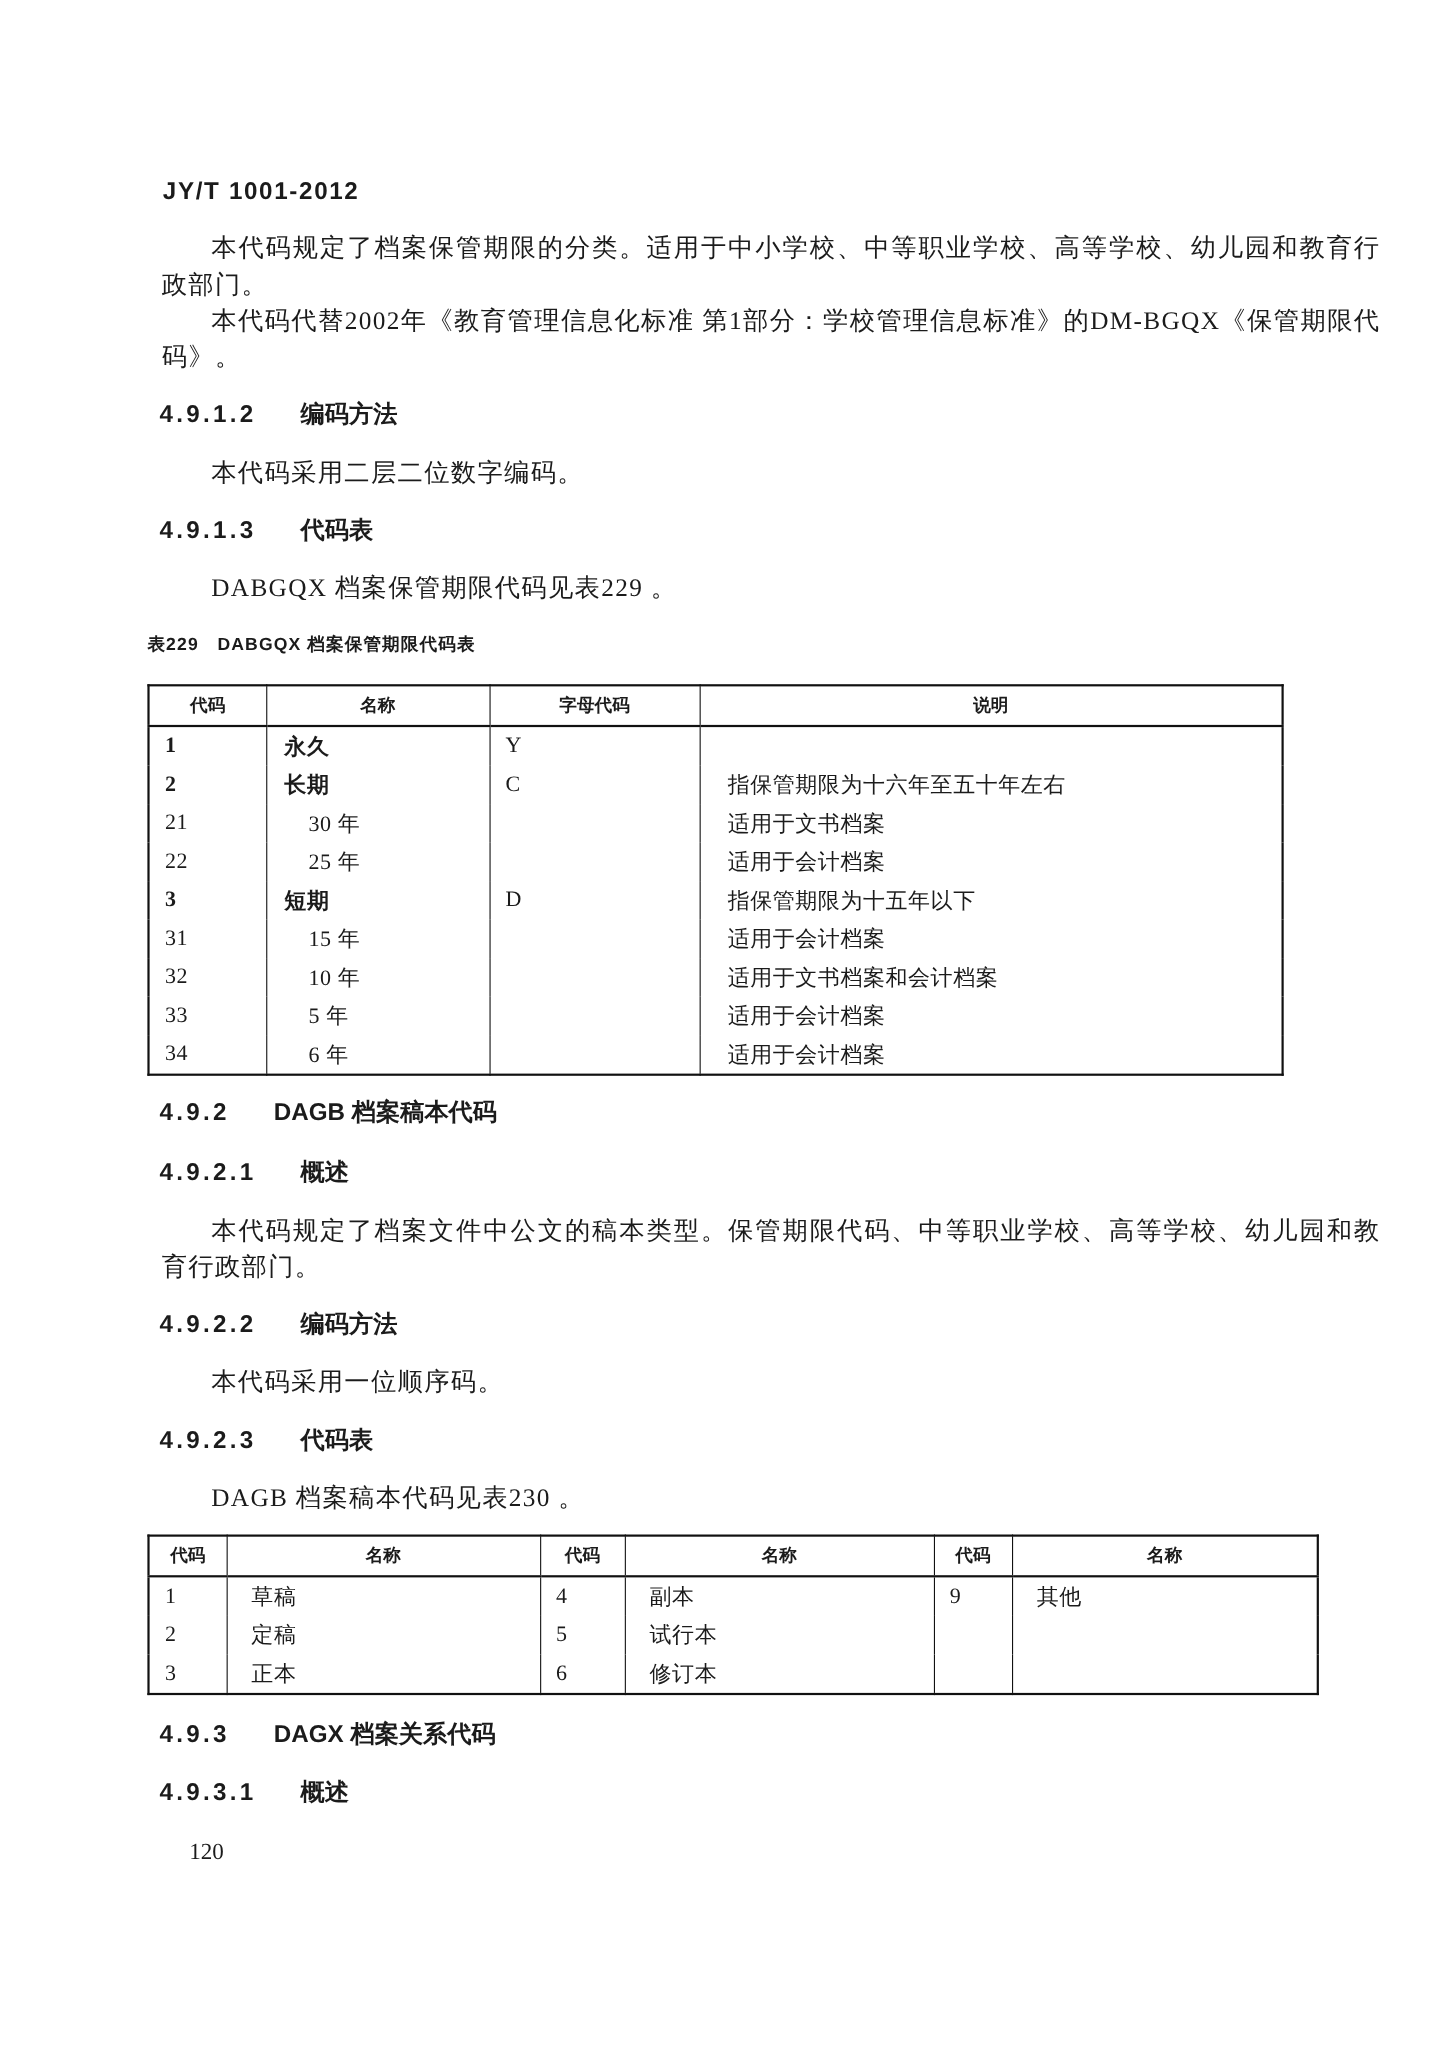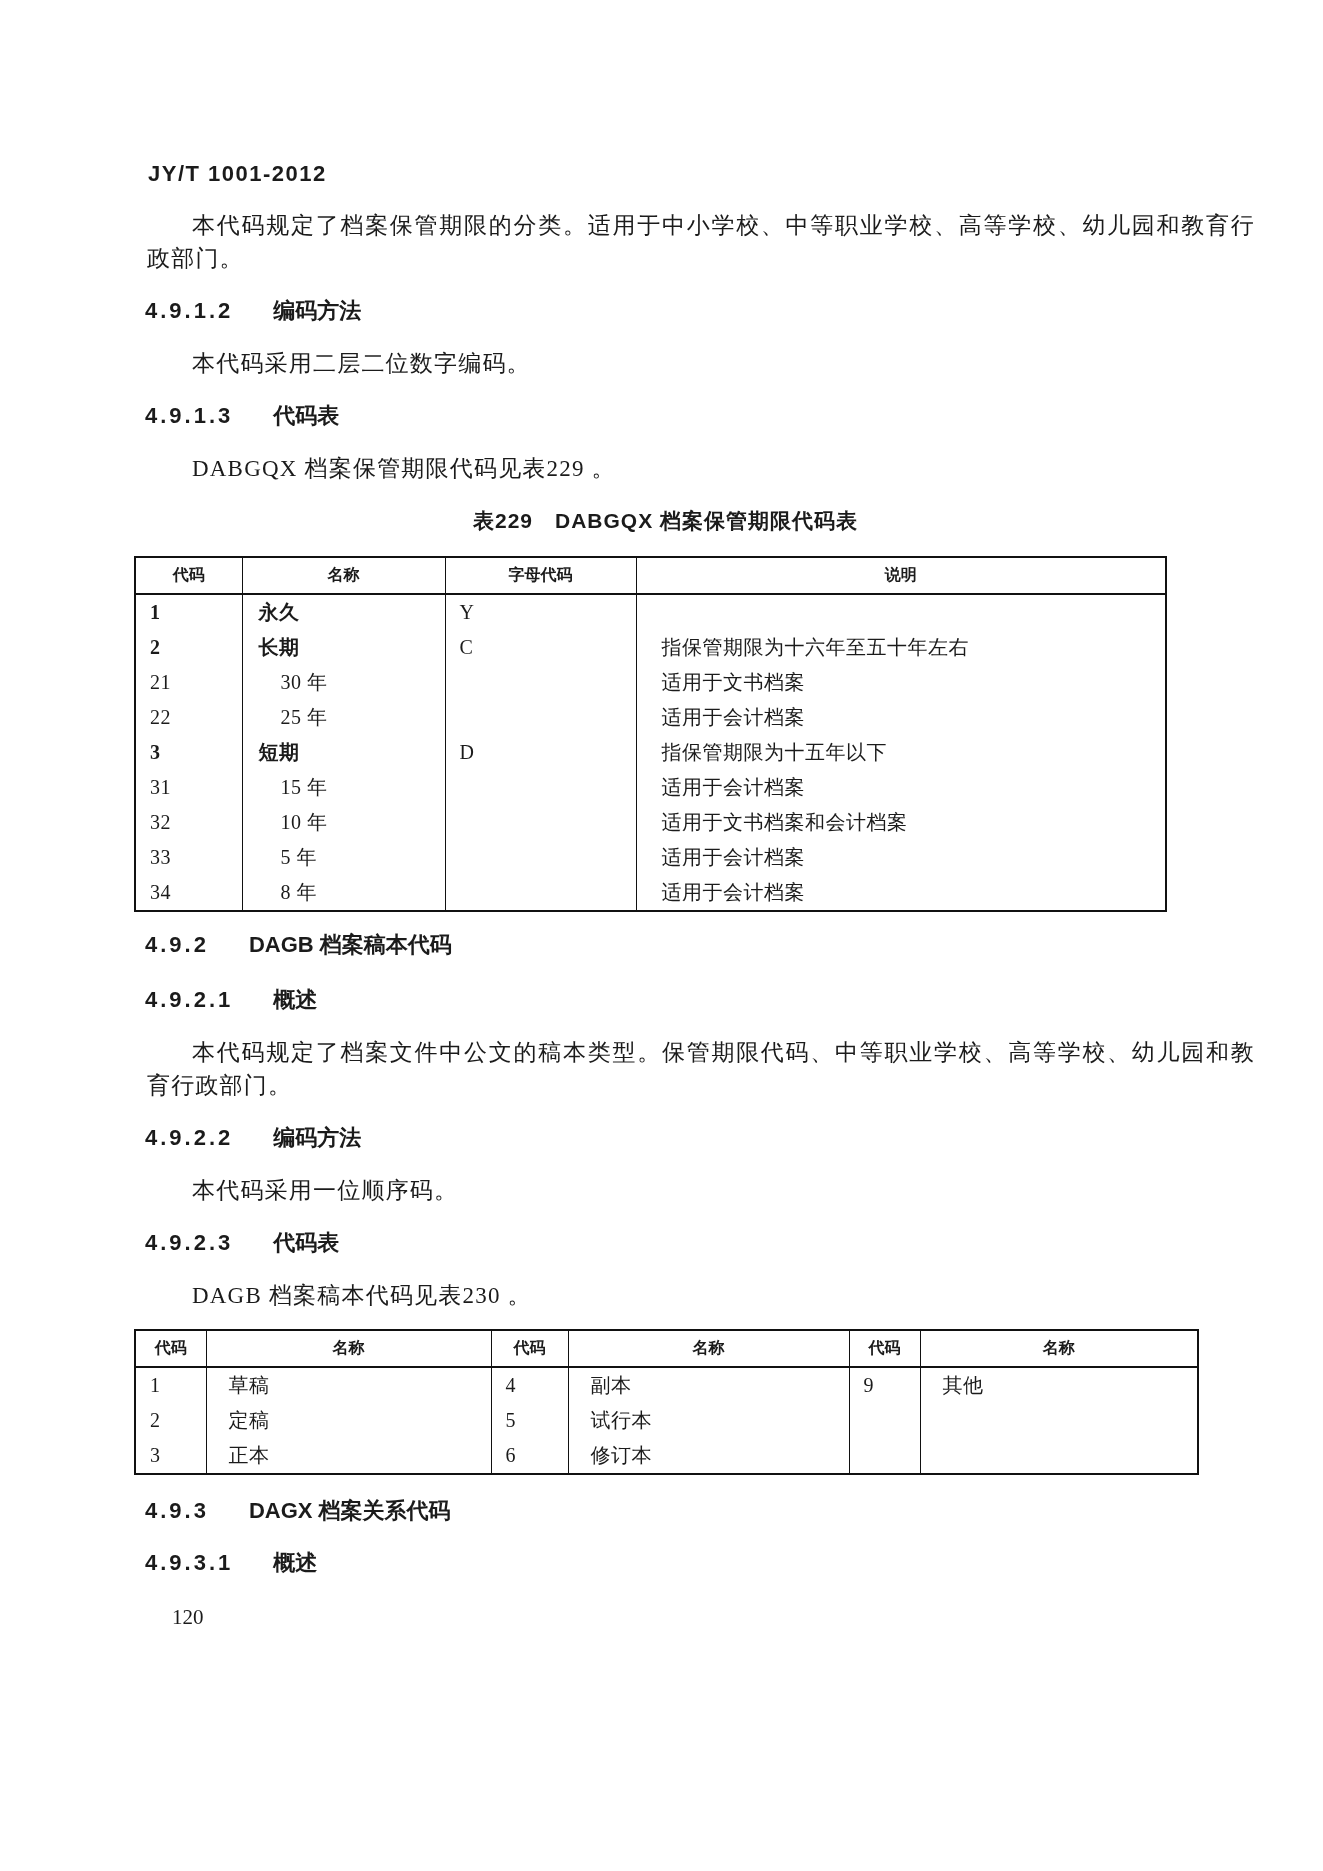--- a/index.html
+++ b/index.html
@@ -29,23 +29,23 @@
   .para.tight { margin-top:0; }
   .heading {
     margin:21px 88px 0 125px;
     font-family:"Liberation Sans","DejaVu Sans",sans-serif;
     font-weight:bold; font-size:22px; line-height:30px;
     white-space:nowrap;
   }
   .heading .num { letter-spacing:3px; margin-right:40px; }
   .tbl-caption {
     margin:21px 0 0 114px; width:1063px;
-    text-align:center;
-    font-family:"Liberation Sans","DejaVu Sans",sans-serif;
-    font-weight:bold; font-size:21px; line-height:30px;
+    text-align:left;
+    font-family:"Liberation Sans","DejaVu Sans",sans-serif;
+    font-weight:bold; font-size:16px; line-height:30px;
     letter-spacing:1px;
   }
   .page-num {
     margin:24px 16px 0 152px;
     font-size:21px; line-height:30px;
   }
   
   table.codes {
     border-collapse:collapse; table-layout:fixed;
     margin-left:114px;
@@ -82,20 +82,21 @@
   .m-after-table { margin-top:18px; }
 </style>
 </head>
 <body>
 
 <div class="page">
 
   <div class="doc-code">JY/T 1001-2012</div>
 
   <p class="para">本代码规定了档案保管期限的分类。适用于中小学校、中等职业学校、高等学校、幼儿园和教育行政部门。</p>
+  <p class="para tight">本代码代替2002年《教育管理信息化标准 第1部分：学校管理信息标准》的DM-BGQX《保管期限代码》。</p>
 
   <div class="heading">
     <span class="num">4.9.1.2</span><span>编码方法</span>
   </div>
   <p class="para">本代码采用二层二位数字编码。</p>
 
   <div class="heading">
     <span class="num">4.9.1.3</span><span>代码表</span>
   </div>
   <p class="para">DABGQX 档案保管期限代码见表229 。</p>
@@ -161,21 +162,21 @@
         <td class="desc">适用于文书档案和会计档案</td>
       </tr>
       <tr class="sub">
         <td class="code">33</td>
         <td class="name">5 年</td>
         <td class="letter"></td>
         <td class="desc">适用于会计档案</td>
       </tr>
       <tr class="sub">
         <td class="code">34</td>
-        <td class="name">8 年</td>
+        <td class="name">6 年</td>
         <td class="letter"></td>
         <td class="desc">适用于会计档案</td>
       </tr>
     </tbody>
   </table>
 
   <div class="heading m-after-table">
     <span class="num">4.9.2</span><span>DAGB 档案稿本代码</span>
   </div>
   <div class="heading" style="margin-top:25px;">

